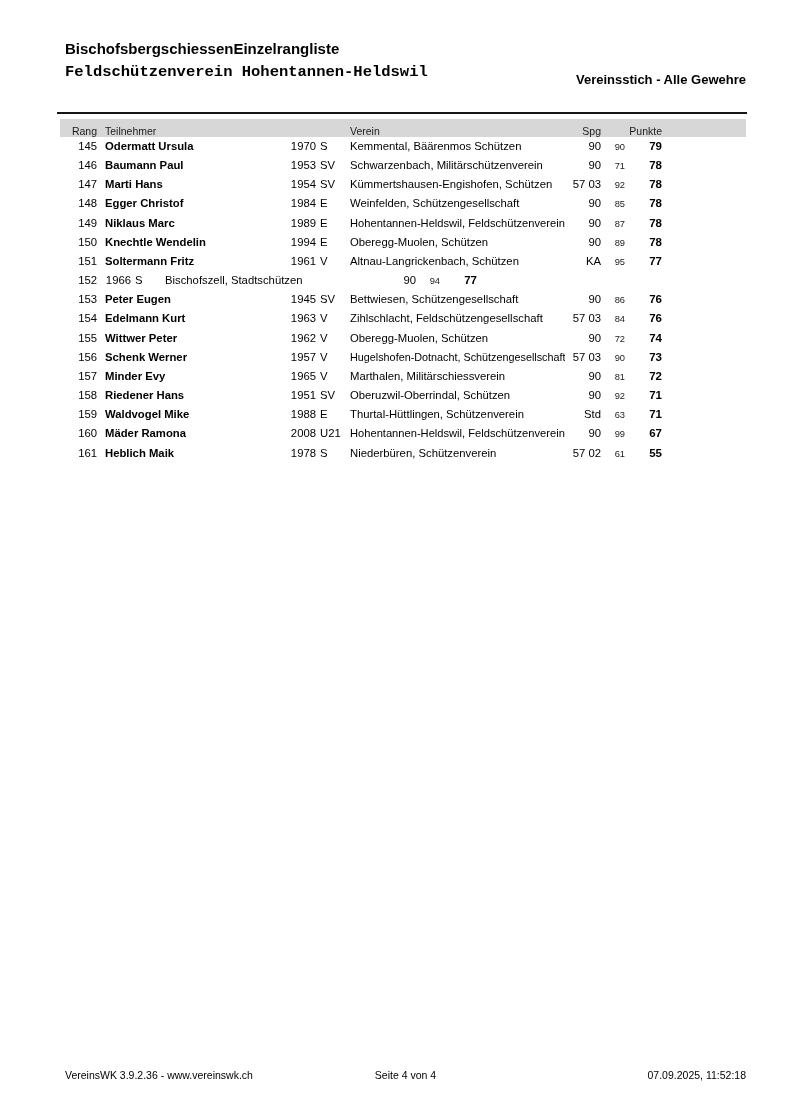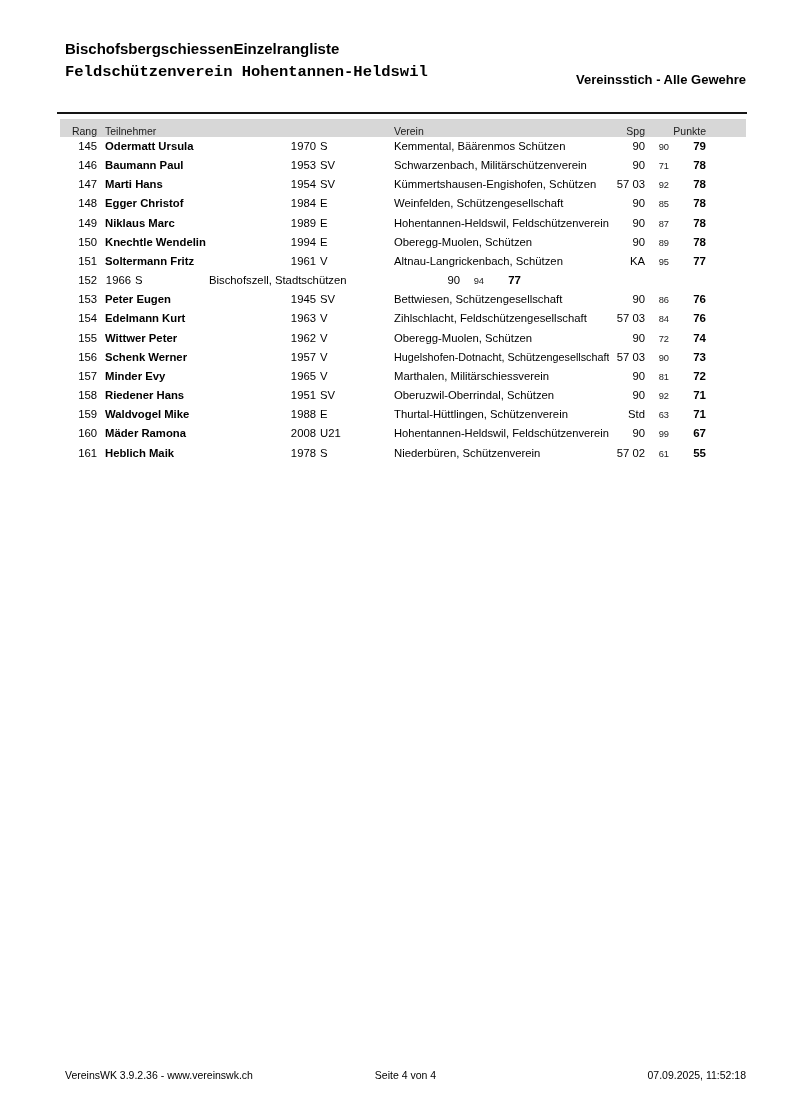--- a/index.html
+++ b/index.html
@@ -95,21 +95,21 @@
     white-space: nowrap;
   }
   
   .c-rang   { width: 40px;  text-align: right; flex: none; }
   .c-gap    { width: 8px;   flex: none; }
   .c-name   { width: 185px; text-align: left; flex: none; overflow: hidden; }
   .row .c-name { font-weight: bold; }
   .c-year   { width: 26px;  text-align: right; flex: none; }
   .c-cat    { width: 30px;  margin-left: 4px; text-align: left; flex: none; }
   .c-yearcat{ width: 60px;  flex: none; }
-  .c-verein { width: 215px; text-align: left; flex: none; overflow: hidden; margin-left: 44px; }
+  .c-verein { width: 215px; text-align: left; flex: none; overflow: hidden; }
   .c-verein .fit { display: inline-block; transform-origin: 0 70%; }
   .c-spg    { width: 36px;  text-align: right; flex: none; }
   .c-sub    { width: 24px;  text-align: right; flex: none; font-size: 9.3px; color: #1a1a1a; }
   .c-punkte { width: 37px;  text-align: right; flex: none; font-weight: bold; font-size: 11.5px; }
   .c-points-head { width: 61px; text-align: right; flex: none; }
   
   .footer {
     position: absolute;
     left: 57px;
     right: 43px;

